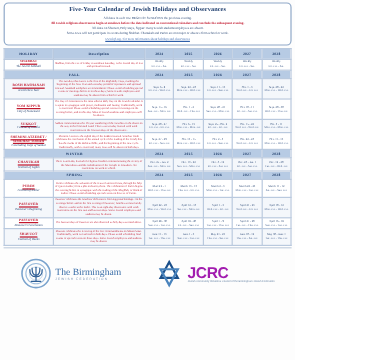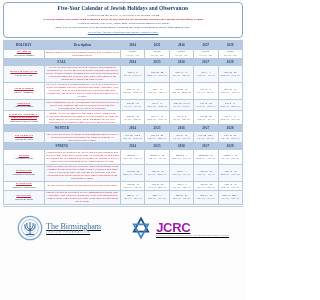--- a/index.html
+++ b/index.html
@@ -129,21 +129,21 @@
   tr.alt td.holiday, tr.alt td.desc, tr.alt td.date { background: #f4f7fb; }
 
   
   .footer {
     display: flex;
     align-items: center;
     justify-content: space-around;
     height: 40px;
     padding-top: 3px;
   }
-  .logo-unit { display: flex; align-items: center; gap: 3px; text-decoration: underline; }
+  .logo-unit { display: flex; align-items: center; gap: 3px; }
   .logo-text-main {
     font-size: 8px;
     color: #3a6ea8;
     font-family: "Liberation Serif", serif;
     line-height: 1;
   }
   .logo-text-sub {
     font-size: 2.6px;
     color: #7a93b3;
     letter-spacing: 1px;

